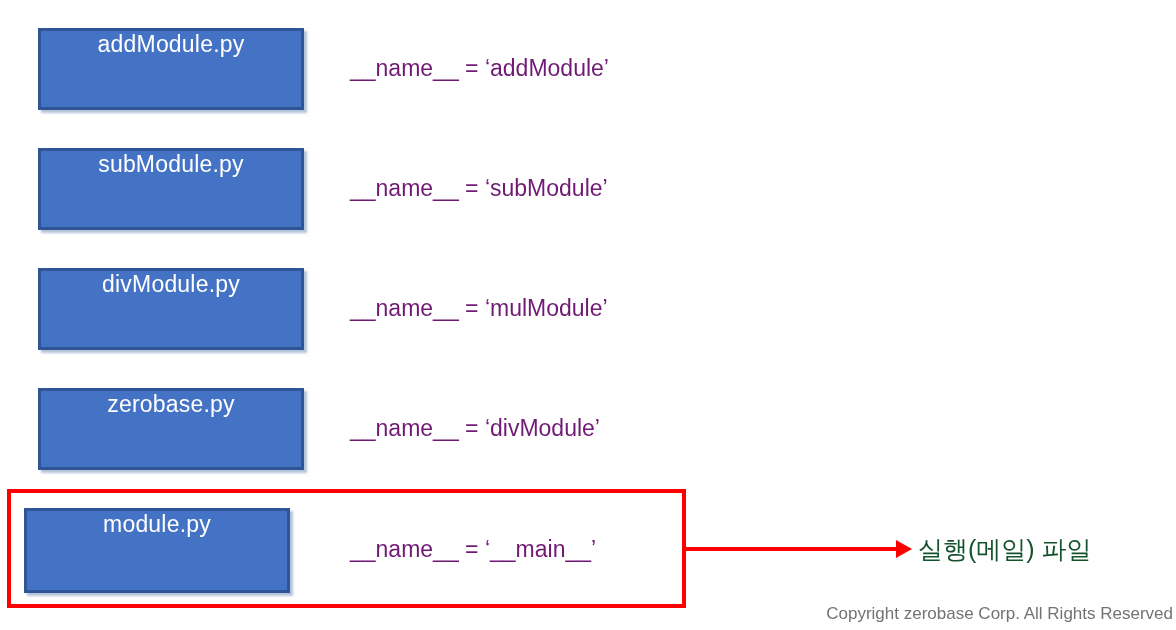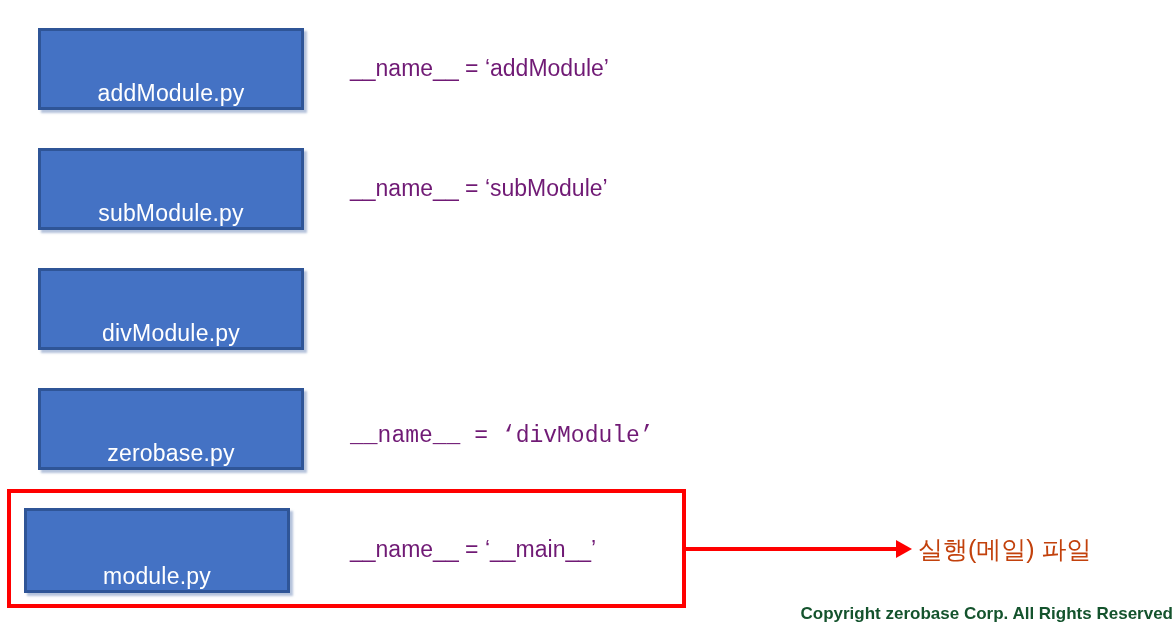--- a/index.html
+++ b/index.html
@@ -17,21 +17,21 @@
   }
   .module-box {
     position: absolute;
     left: 38px;
     width: 260px;
     height: 76px;
     background: #4472C4;
     border: 3px solid #2F5597;
     box-shadow: 3px 3px 2px rgba(120, 145, 190, 0.55);
     display: flex;
-    align-items: flex-end;
+    align-items: flex-start;
     justify-content: center;
     color: #ffffff;
     font-size: 23px;
     letter-spacing: 0.2px;
   }
   .name-label {
     position: absolute;
     left: 350px;
     width: 340px;
     height: 82px;
@@ -42,21 +42,21 @@
     white-space: pre;
   }
   .box-r1 { top: 28px; }
   .box-r2 { top: 148px; }
   .box-r3 { top: 268px; }
   .box-r4 { top: 388px; }
   .box-r5 { top: 508px; left: 24px; height: 79px; }
   .lbl-r1 { top: 27px; }
   .lbl-r2 { top: 147px; }
   .lbl-r3 { top: 267px; }
-  .lbl-r4 { top: 395px; font-family: Liberation Mono, monospace; }
+  .lbl-r4 { top: 387px; }
   .lbl-r5 { top: 508px; }
   .highlight-rect {
     position: absolute;
     left: 7px;
     top: 489px;
     width: 679px;
     height: 119px;
     border: 4px solid #FF0000;
     box-sizing: border-box;
     background: transparent;
@@ -79,52 +79,52 @@
     border-top: 9px solid transparent;
     border-bottom: 9px solid transparent;
   }
   .annotation-label {
     position: absolute;
     left: 918px;
     top: 508px;
     height: 82px;
     display: flex;
     align-items: center;
-    color: #c2410c;
+    color: #14532d;
     font-size: 25px;
     white-space: pre;
   }
   .copyright {
     position: absolute;
     right: 3px;
     top: 604px;
-    color: #14532d;
+    color: #737373;
     font-size: 17px;
     white-space: pre;
-    font-weight: bold;
   }
 </style>
 </head>
 <body>
 
 <div class="canvas">
 
   <div class="module-box box-r1">
     <span>addModule.py</span>
   </div>
   <div class="name-label lbl-r1">__name__ = ‘addModule’</div>
 
   <div class="module-box box-r2">
     <span>subModule.py</span>
   </div>
   <div class="name-label lbl-r2">__name__ = ‘subModule’</div>
 
   <div class="module-box box-r3">
     <span>divModule.py</span>
   </div>
+  <div class="name-label lbl-r3">__name__ = ‘mulModule’</div>
 
   <div class="module-box box-r4">
     <span>zerobase.py</span>
   </div>
   <div class="name-label lbl-r4">__name__ = ‘divModule’</div>
 
   <div class="highlight-rect"></div>
   <div class="module-box box-r5">
     <span>module.py</span>
   </div>

